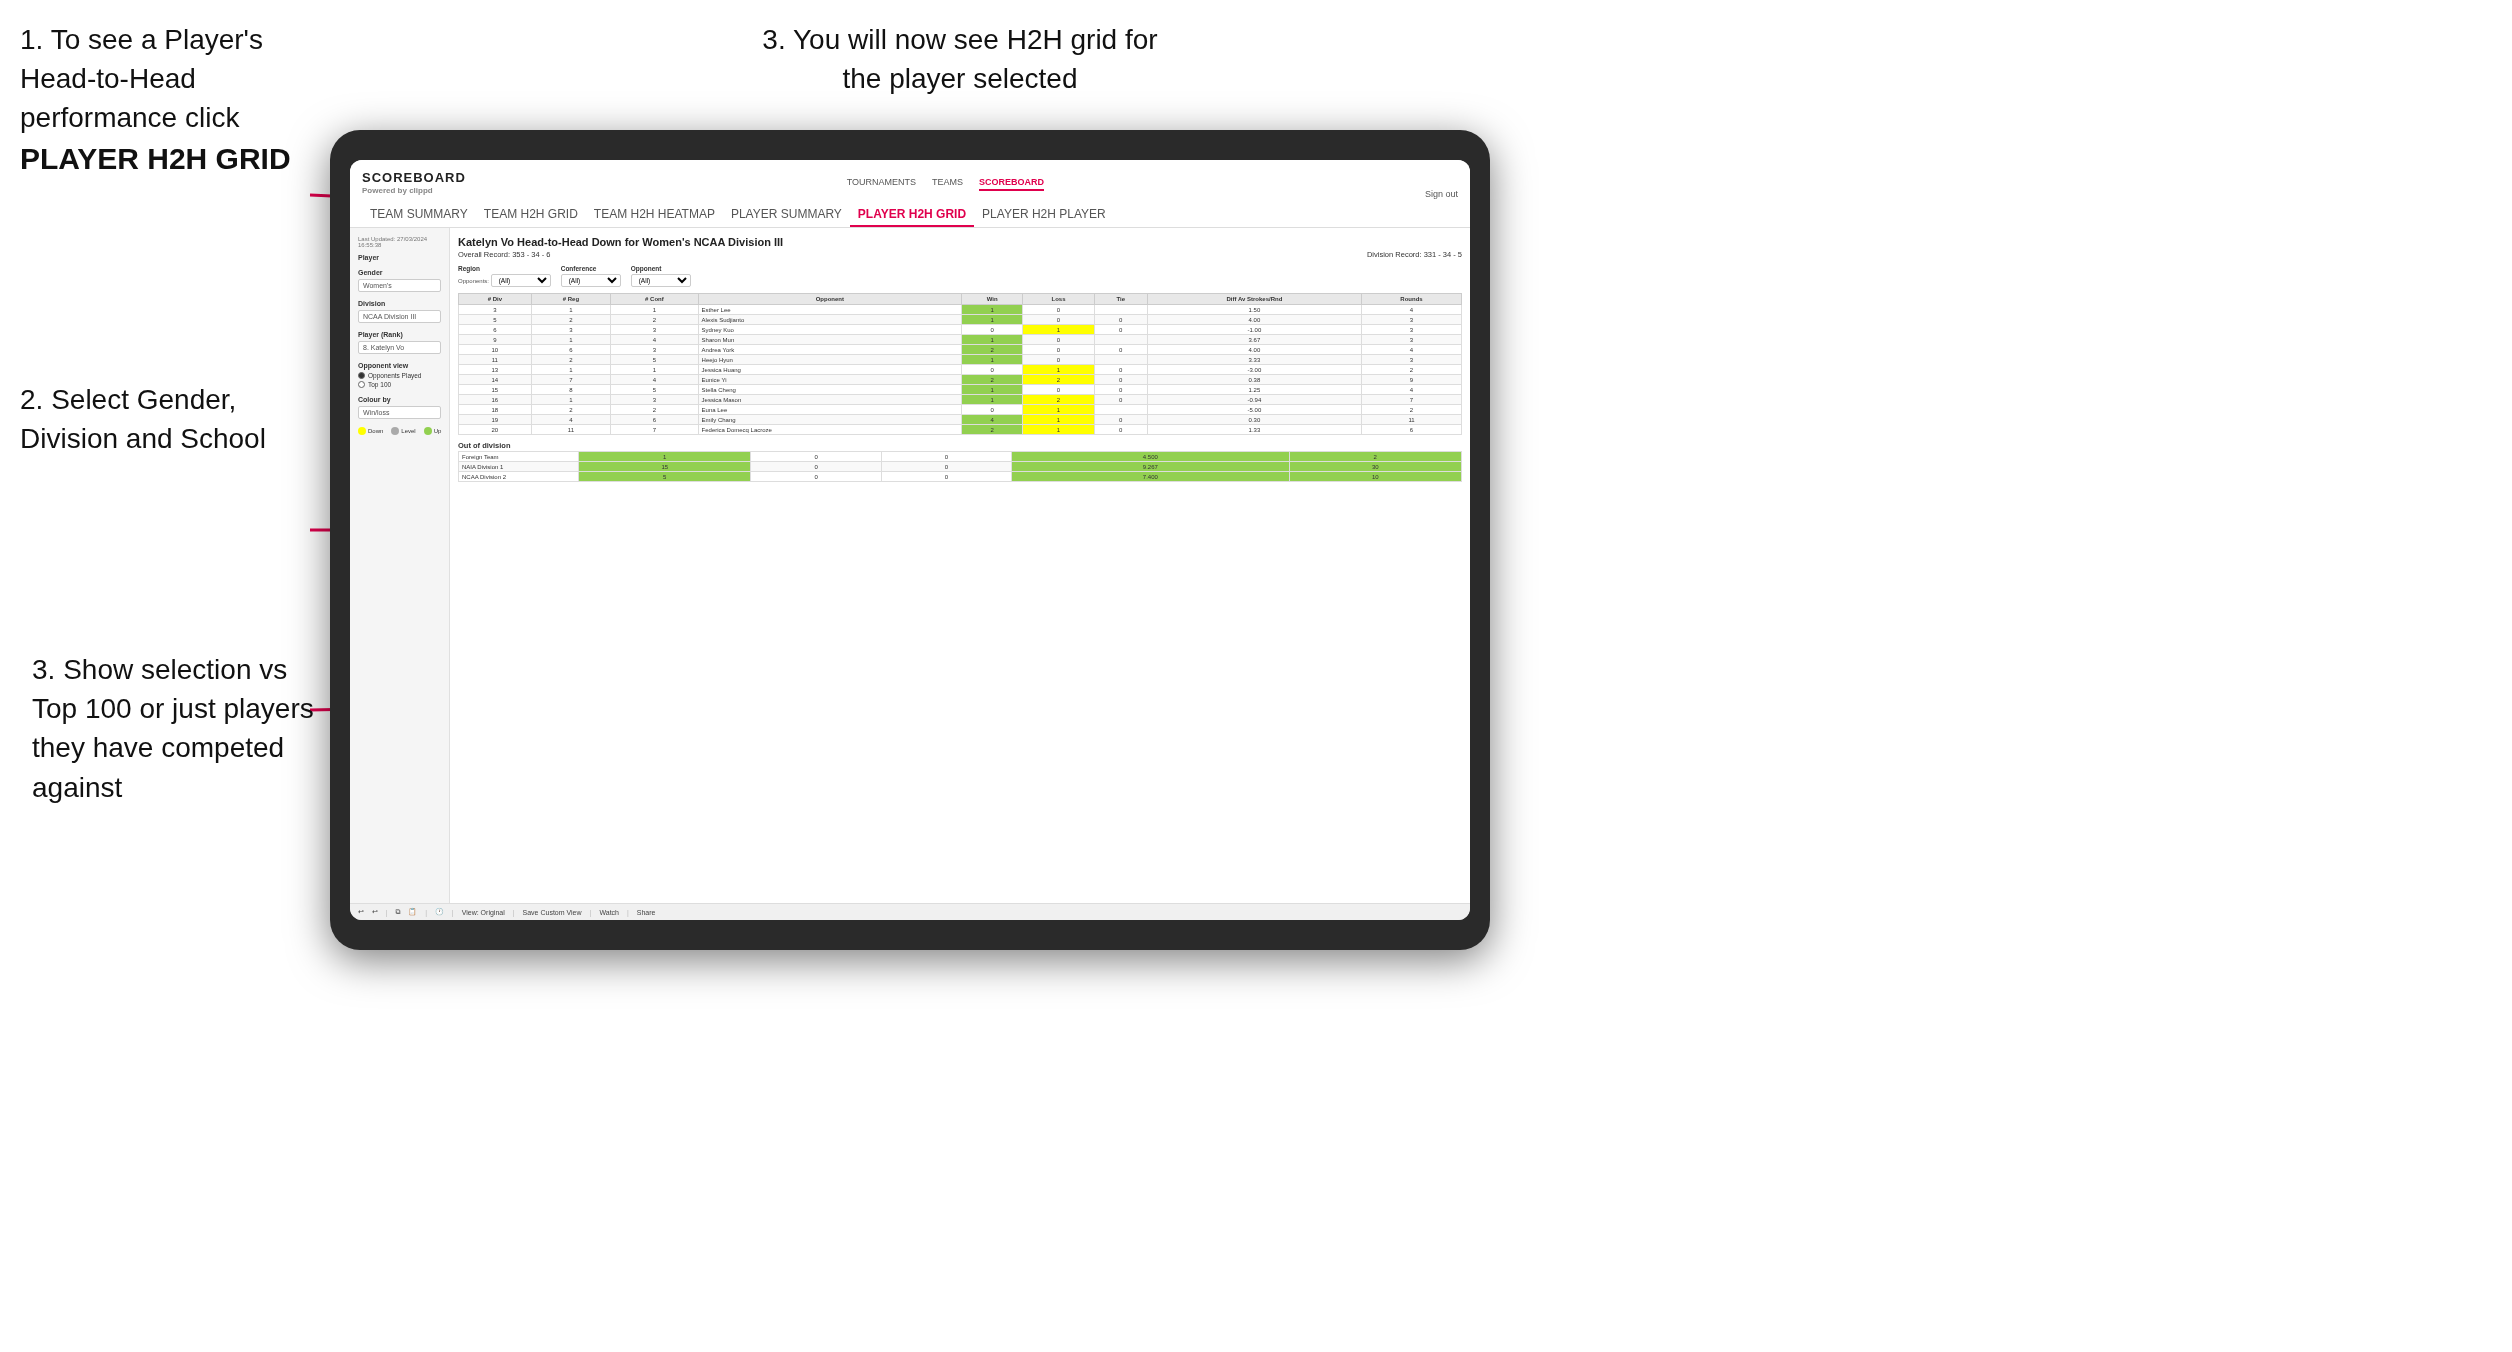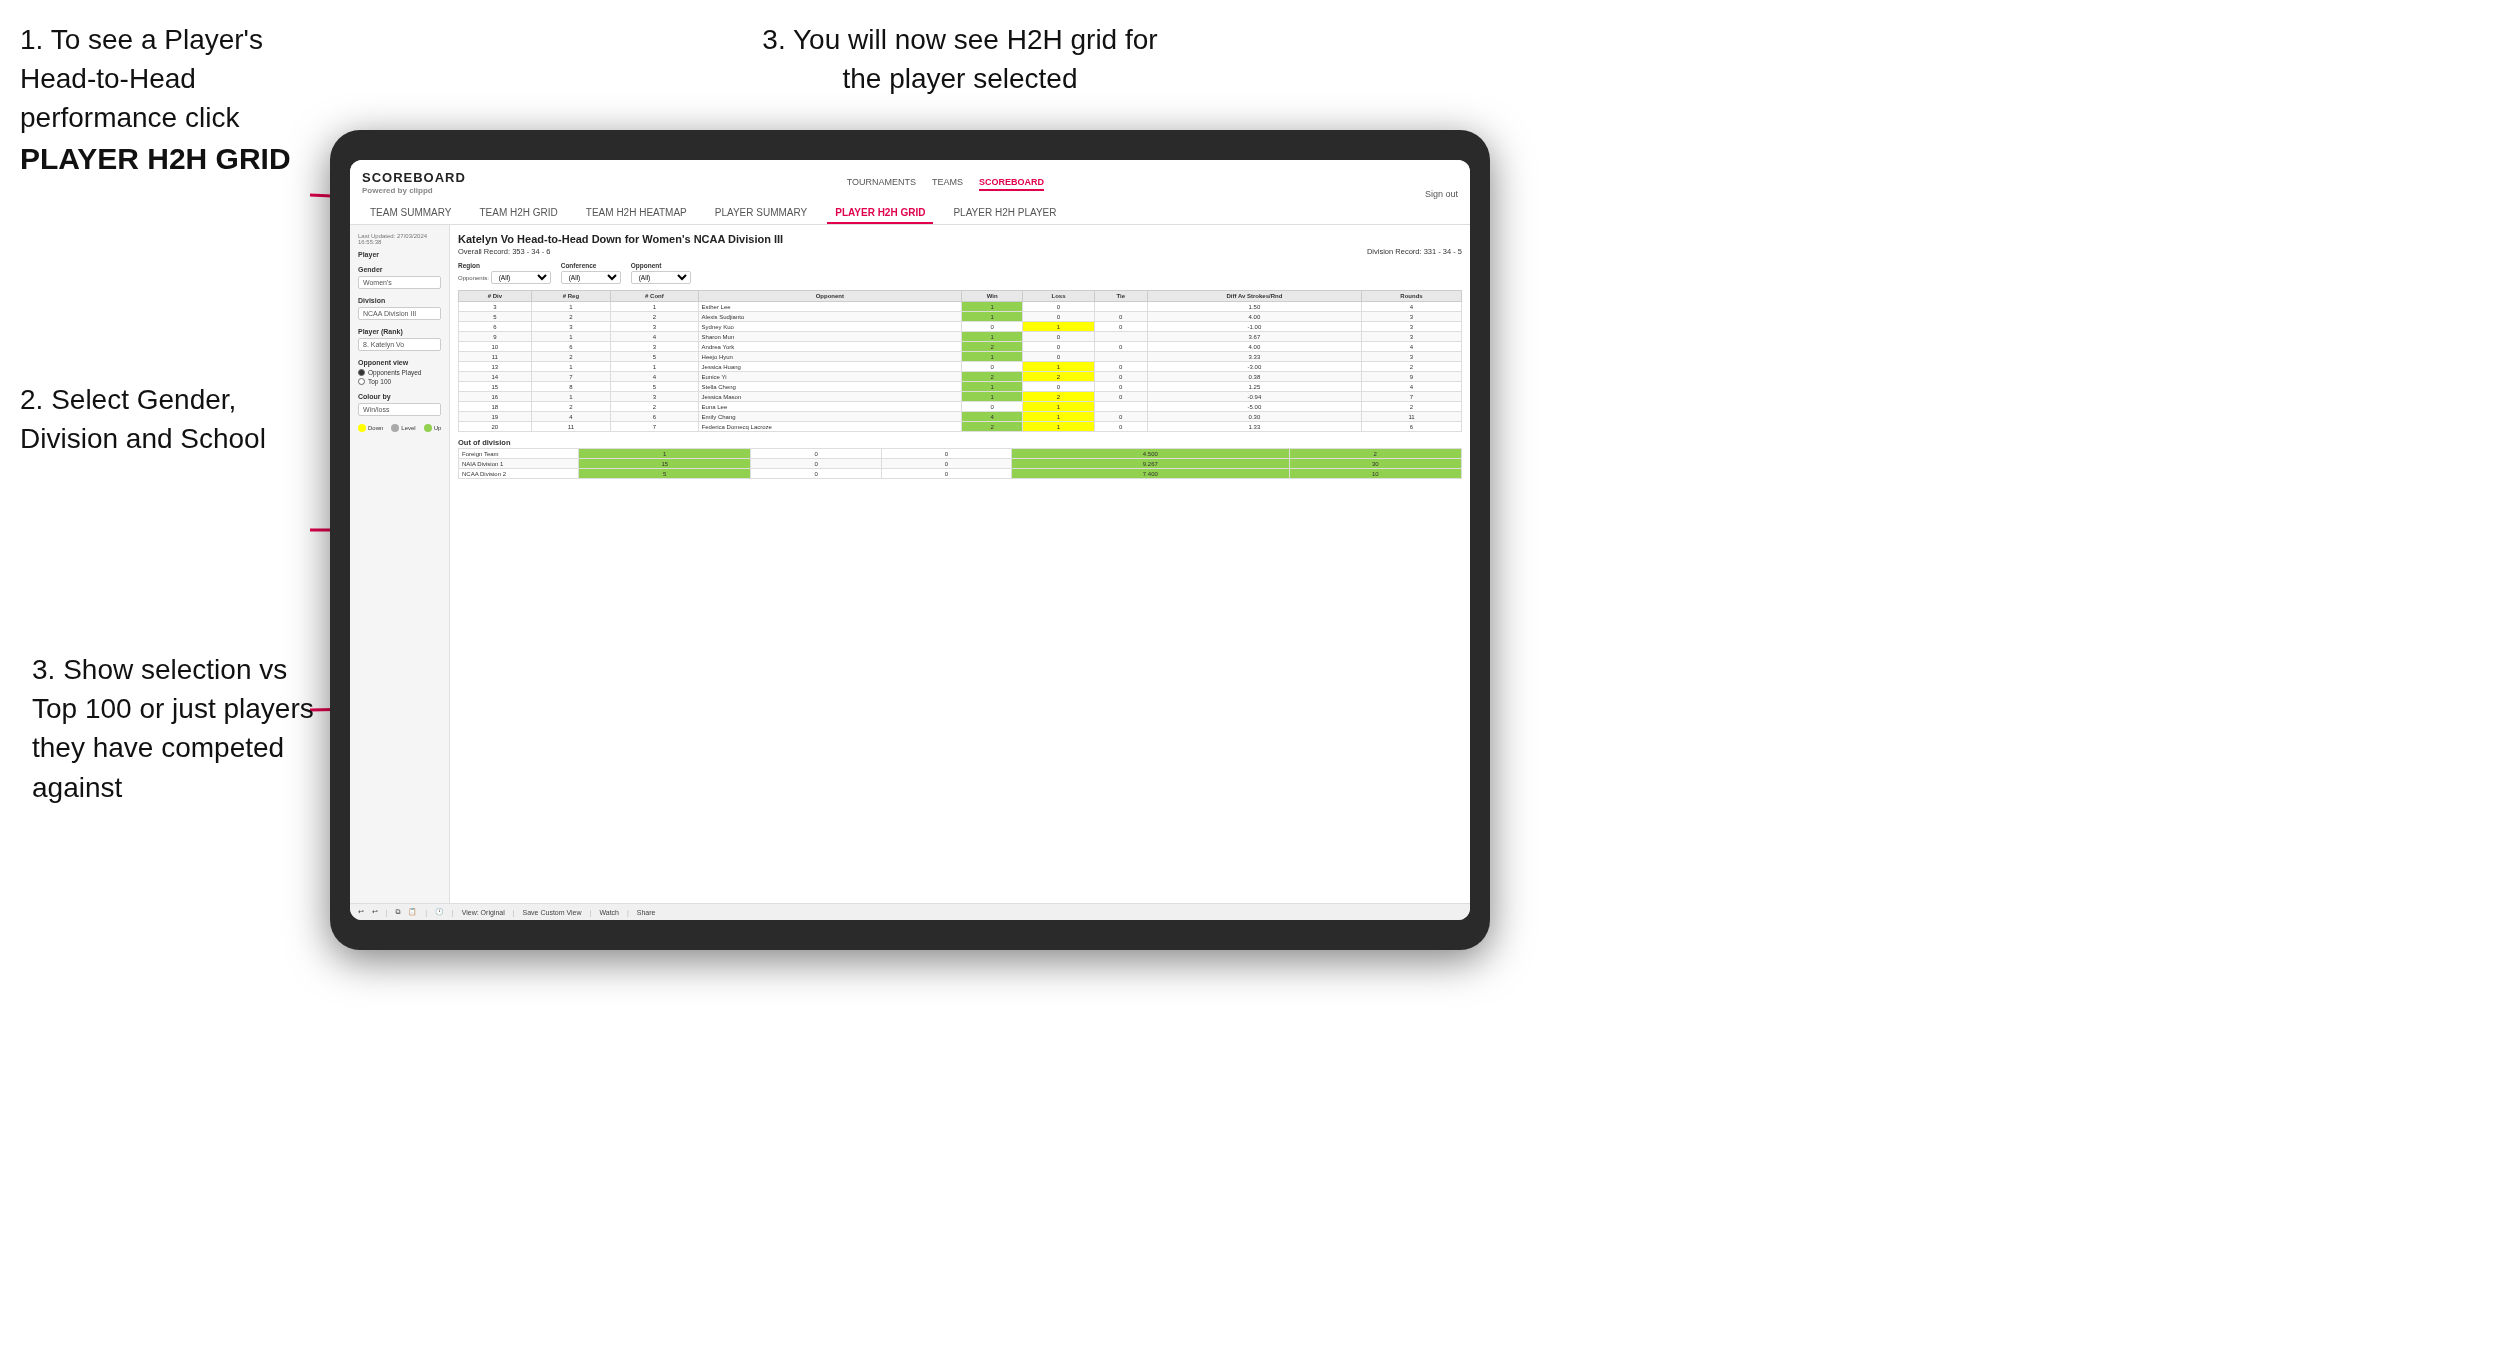--- a/index.html
+++ b/index.html
@@ -132,22 +132,22 @@
     }
 
     .nav-sign {
       font-size: 9px;
       color: #555;
       margin-top: 23px;
     }
 
     .sub-nav {
       display: flex;
-      gap: 12px;
-      font-size: 10px;
+      gap: 0;
+      font-size: 12px;
     }
     .sub-nav span {
       padding: 4px 8px;
       cursor: pointer;
       color: #555;
       white-space: nowrap;
     }
     .sub-nav span.active {
       color: #e0004d;
       border-bottom: 2px solid #e0004d;

